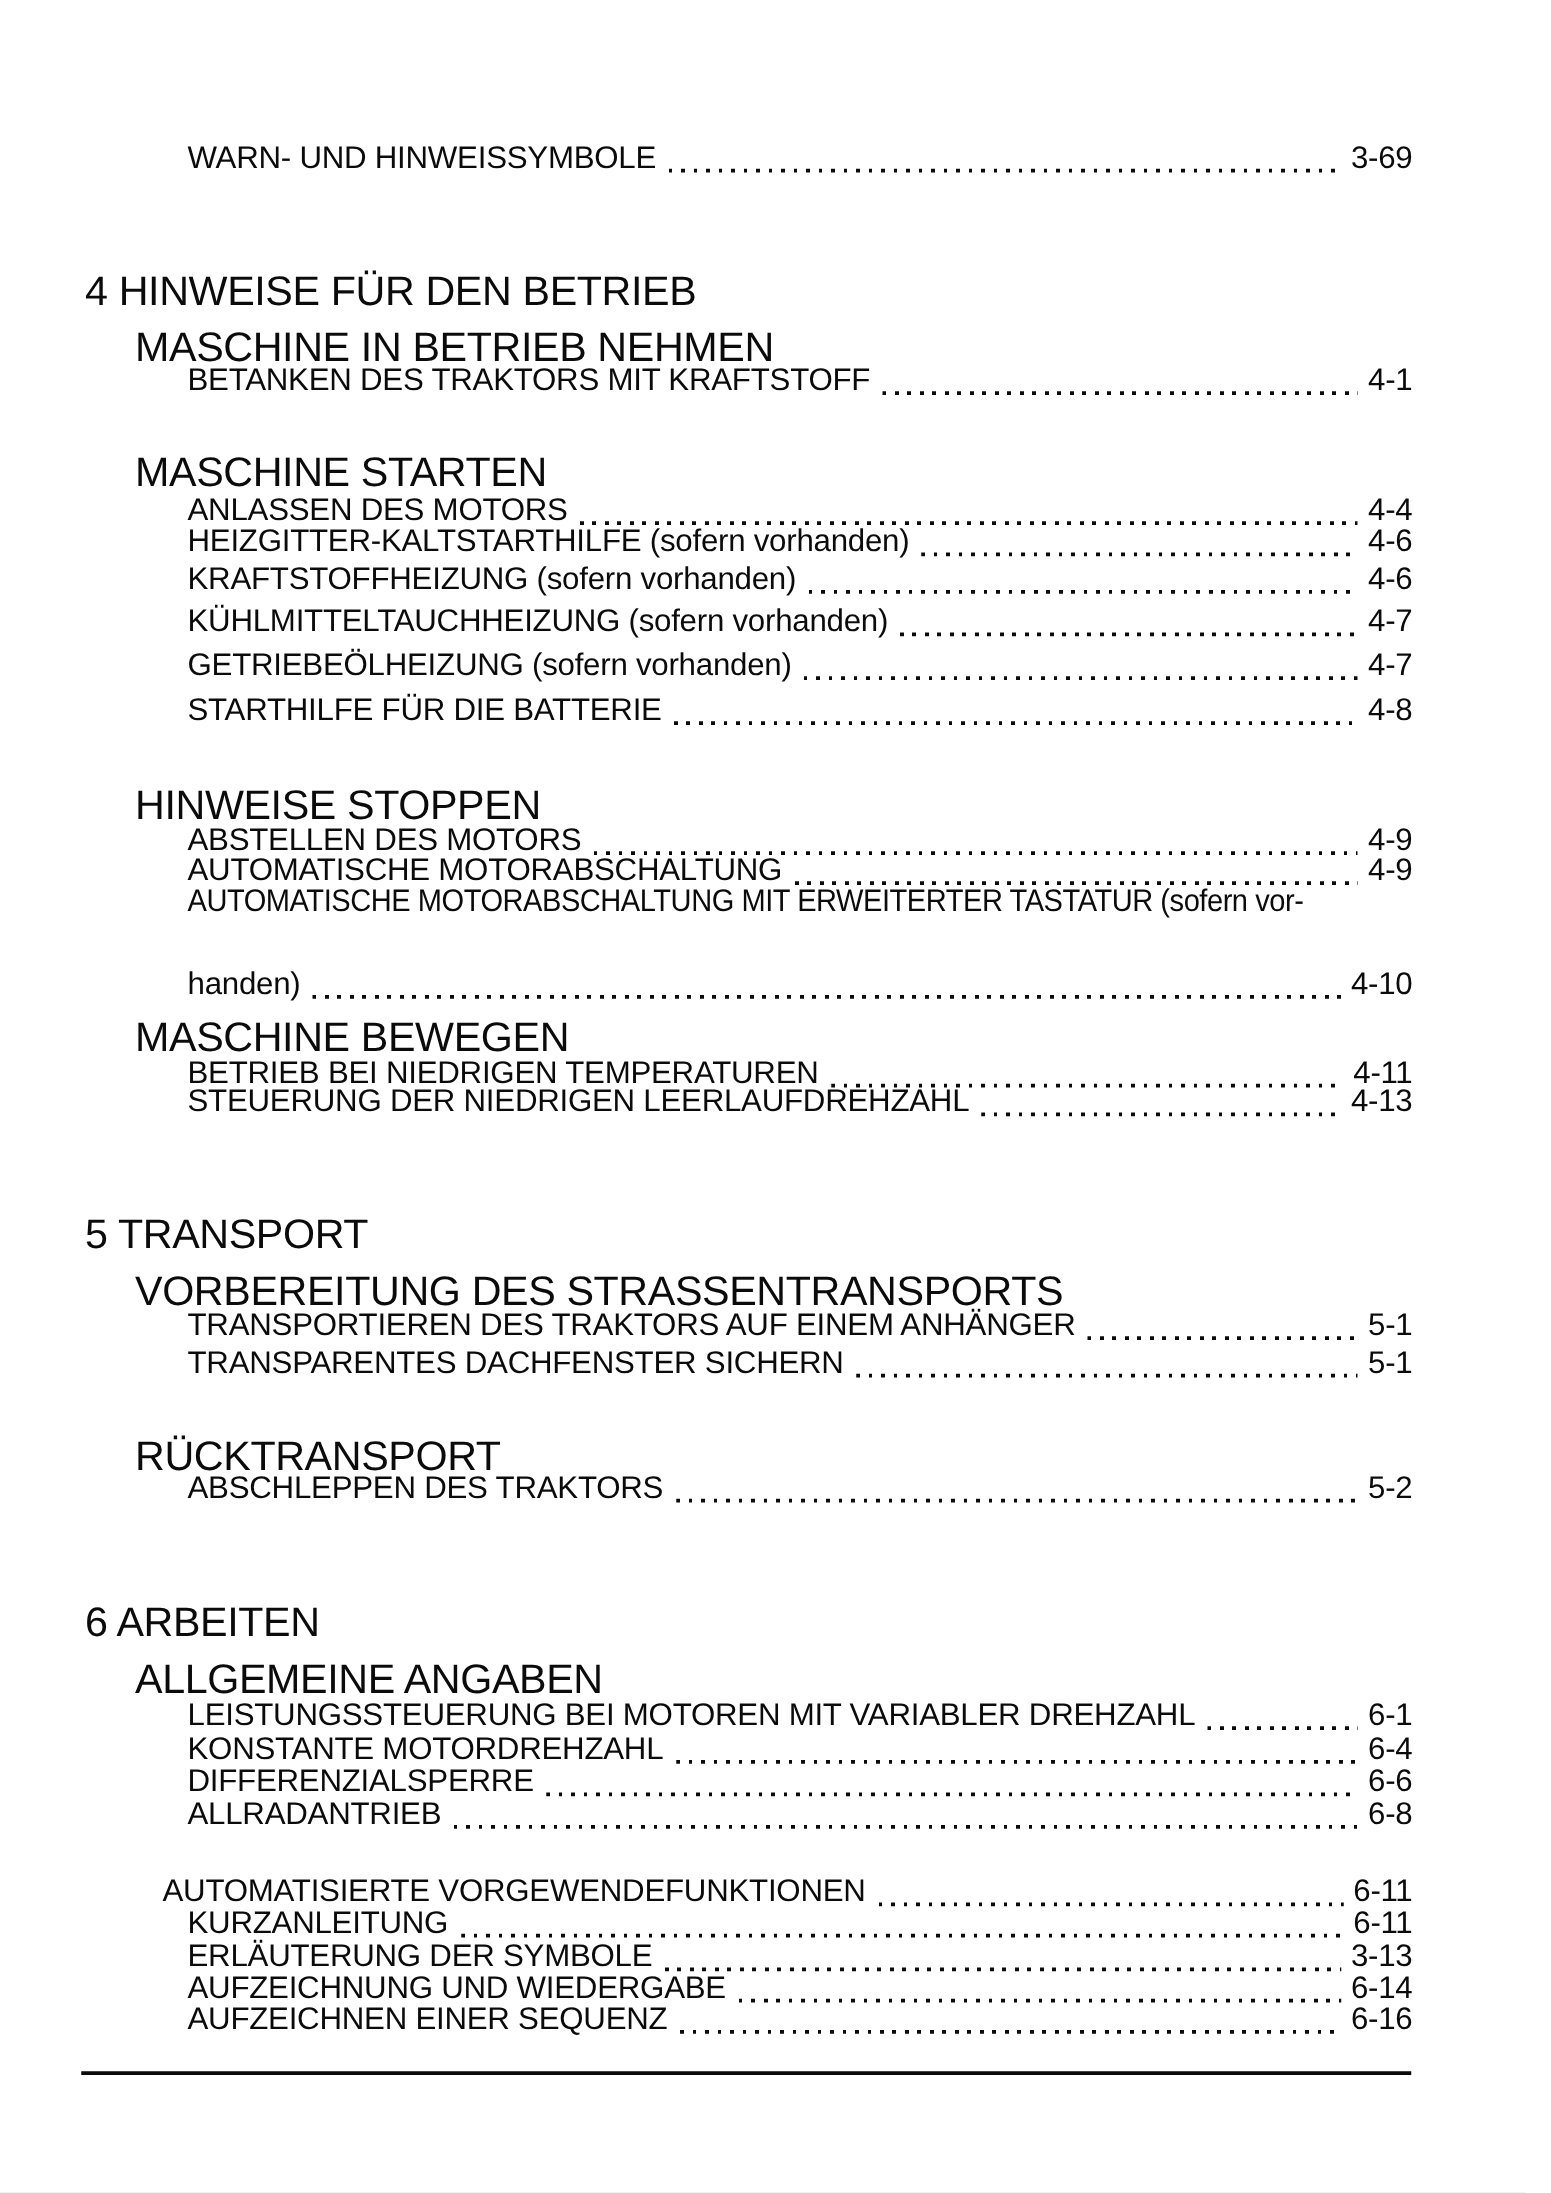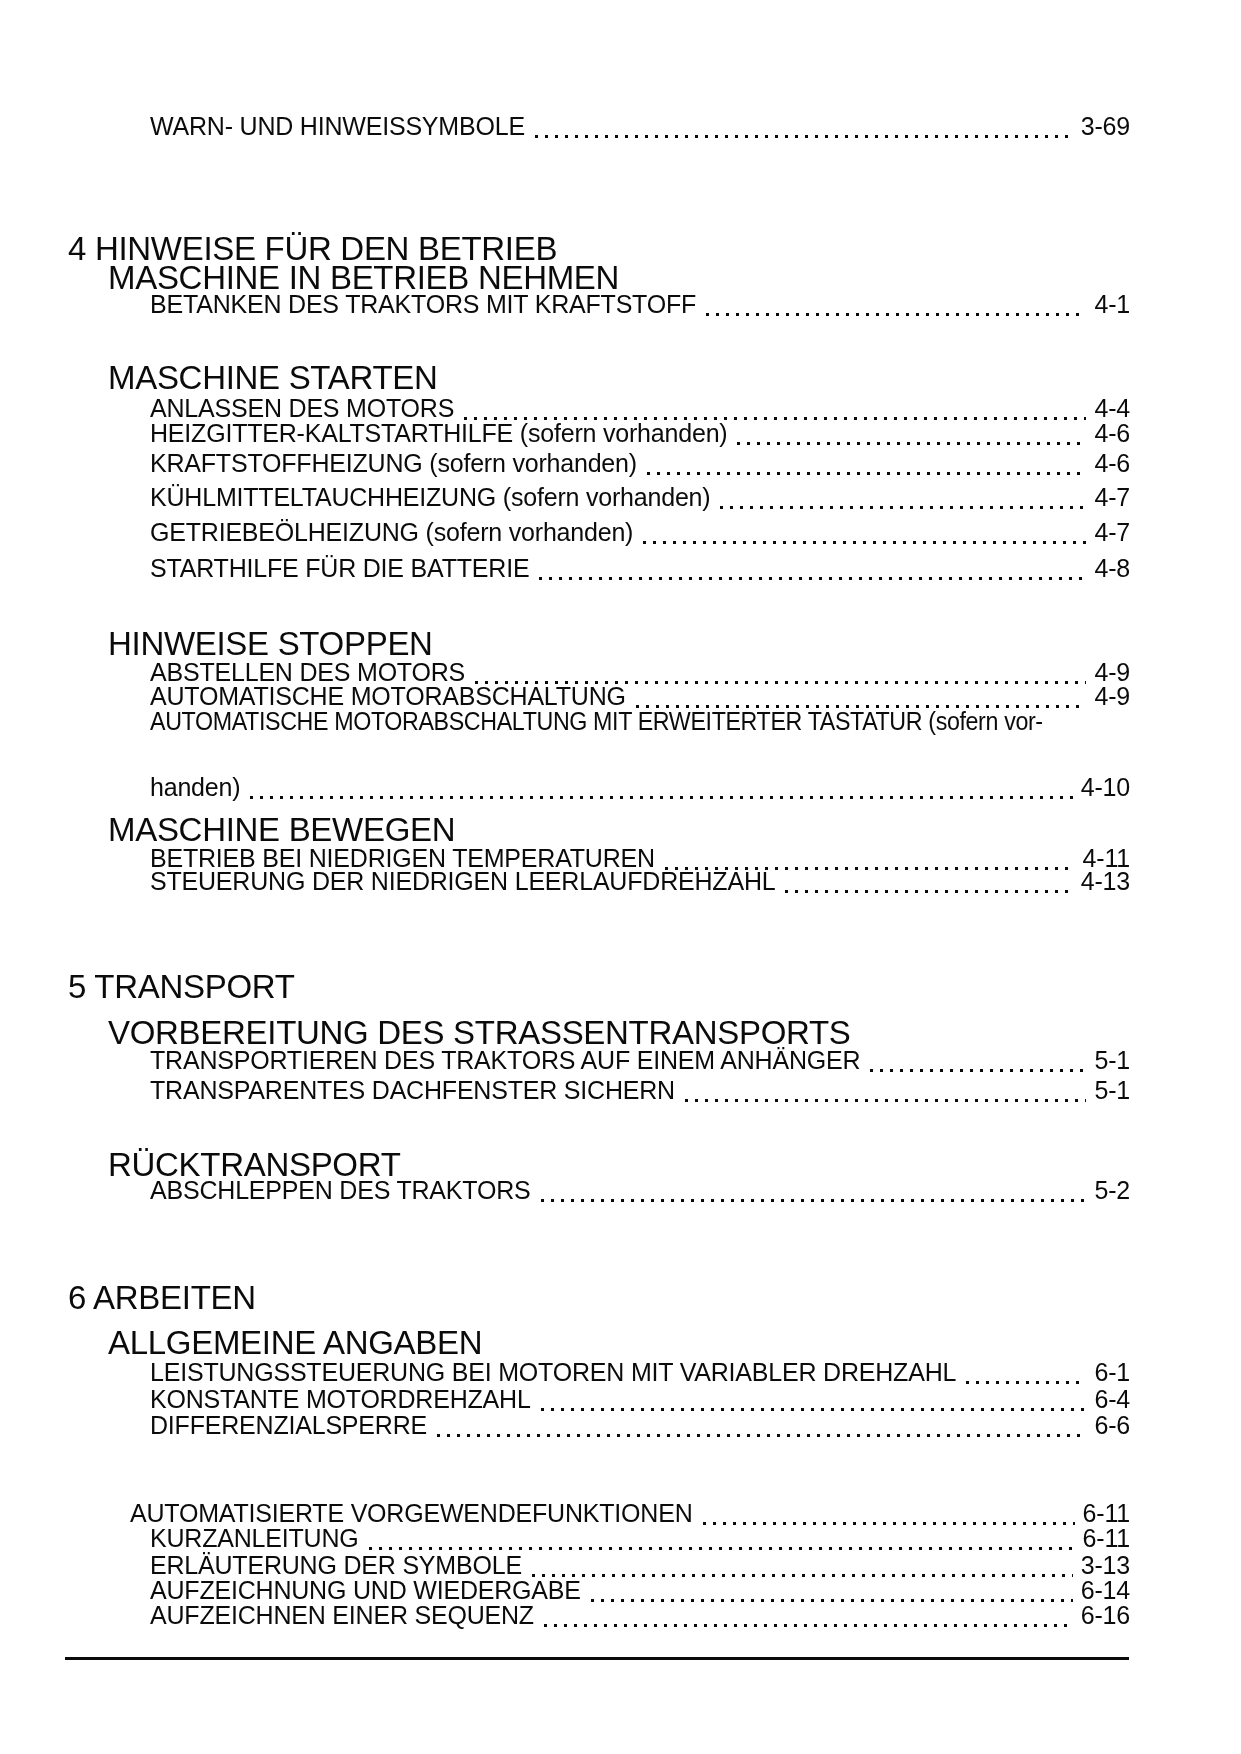--- a/index.html
+++ b/index.html
@@ -56,21 +56,21 @@
 <body>
 
 <div class="page">
 
   <div class="row" style="top:114px">
     <span class="label">WARN- UND HINWEISSYMBOLE</span>
     <span class="dots"></span>
     <span class="pg">3-69</span>
   </div>
 
-  <div class="chapter" style="top:232px">4 HINWEISE FÜR DEN BETRIEB</div>
+  <div class="chapter" style="top:216px">4 HINWEISE FÜR DEN BETRIEB</div>
 
   <div class="section" style="top:261px">MASCHINE IN BETRIEB NEHMEN</div>
   <div class="row" style="top:292px">
     <span class="label">BETANKEN DES TRAKTORS MIT KRAFTSTOFF</span>
     <span class="dots"></span>
     <span class="pg">4-1</span>
   </div>
 
   <div class="section" style="top:361px">MASCHINE STARTEN</div>
   <div class="row" style="top:396px">
@@ -166,20 +166,25 @@
   <div class="row" style="top:1387px">
     <span class="label">KONSTANTE MOTORDREHZAHL</span>
     <span class="dots"></span>
     <span class="pg">6-4</span>
   </div>
   <div class="row" style="top:1413px">
     <span class="label">DIFFERENZIALSPERRE</span>
     <span class="dots"></span>
     <span class="pg">6-6</span>
   </div>
+  <div class="row" style="top:1439px">
+    <span class="label">ALLRADANTRIEB</span>
+    <span class="dots"></span>
+    <span class="pg">6-8</span>
+  </div>
   <div class="row outdent" style="top:1501px">
     <span class="label">AUTOMATISIERTE VORGEWENDEFUNKTIONEN</span>
     <span class="dots"></span>
     <span class="pg">6-11</span>
   </div>
   <div class="row" style="top:1526px">
     <span class="label">KURZANLEITUNG</span>
     <span class="dots"></span>
     <span class="pg">6-11</span>
   </div>

